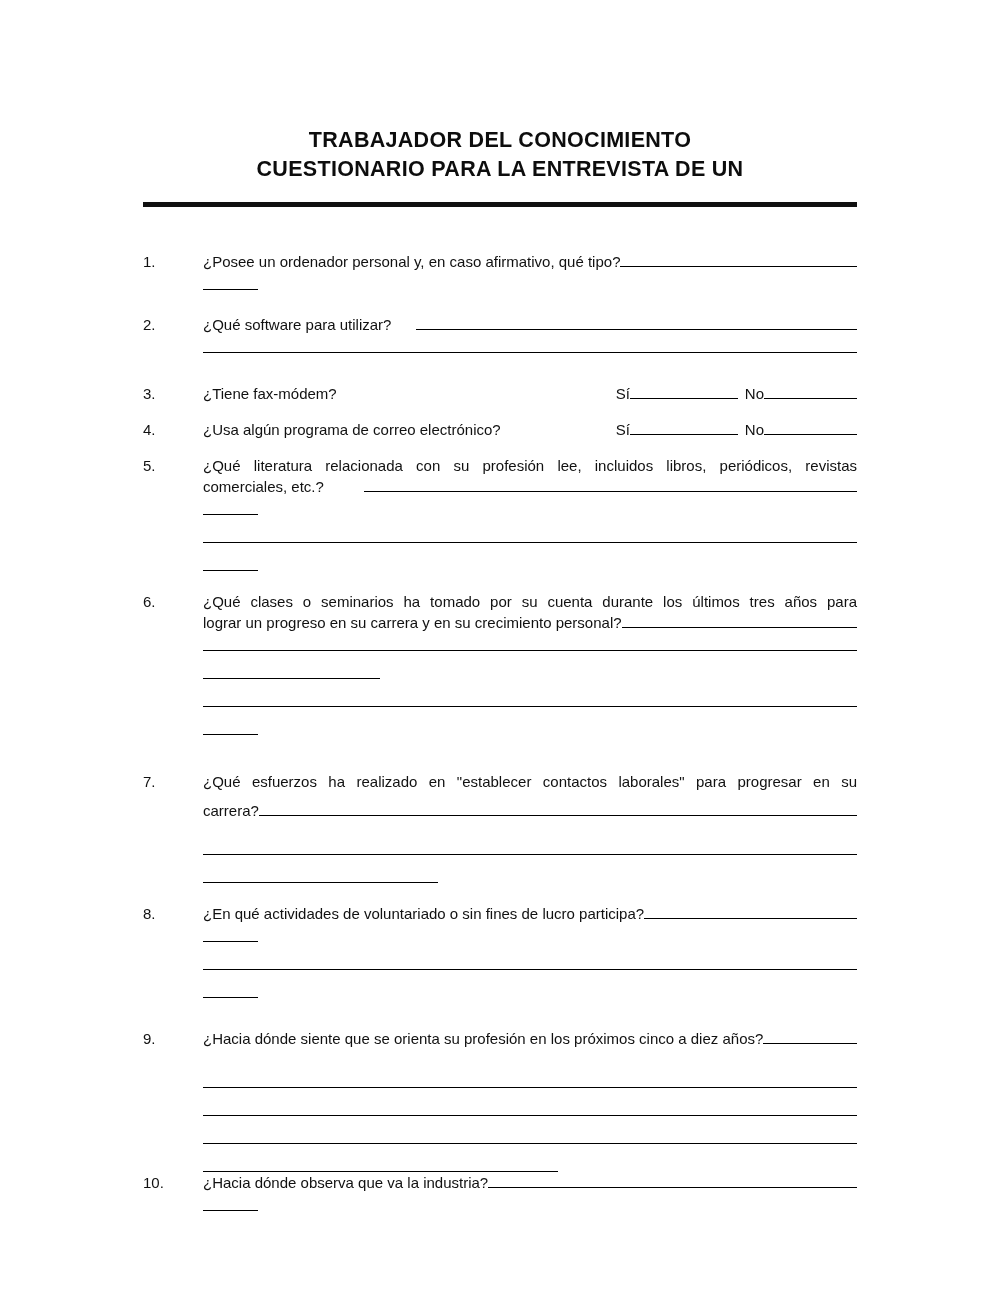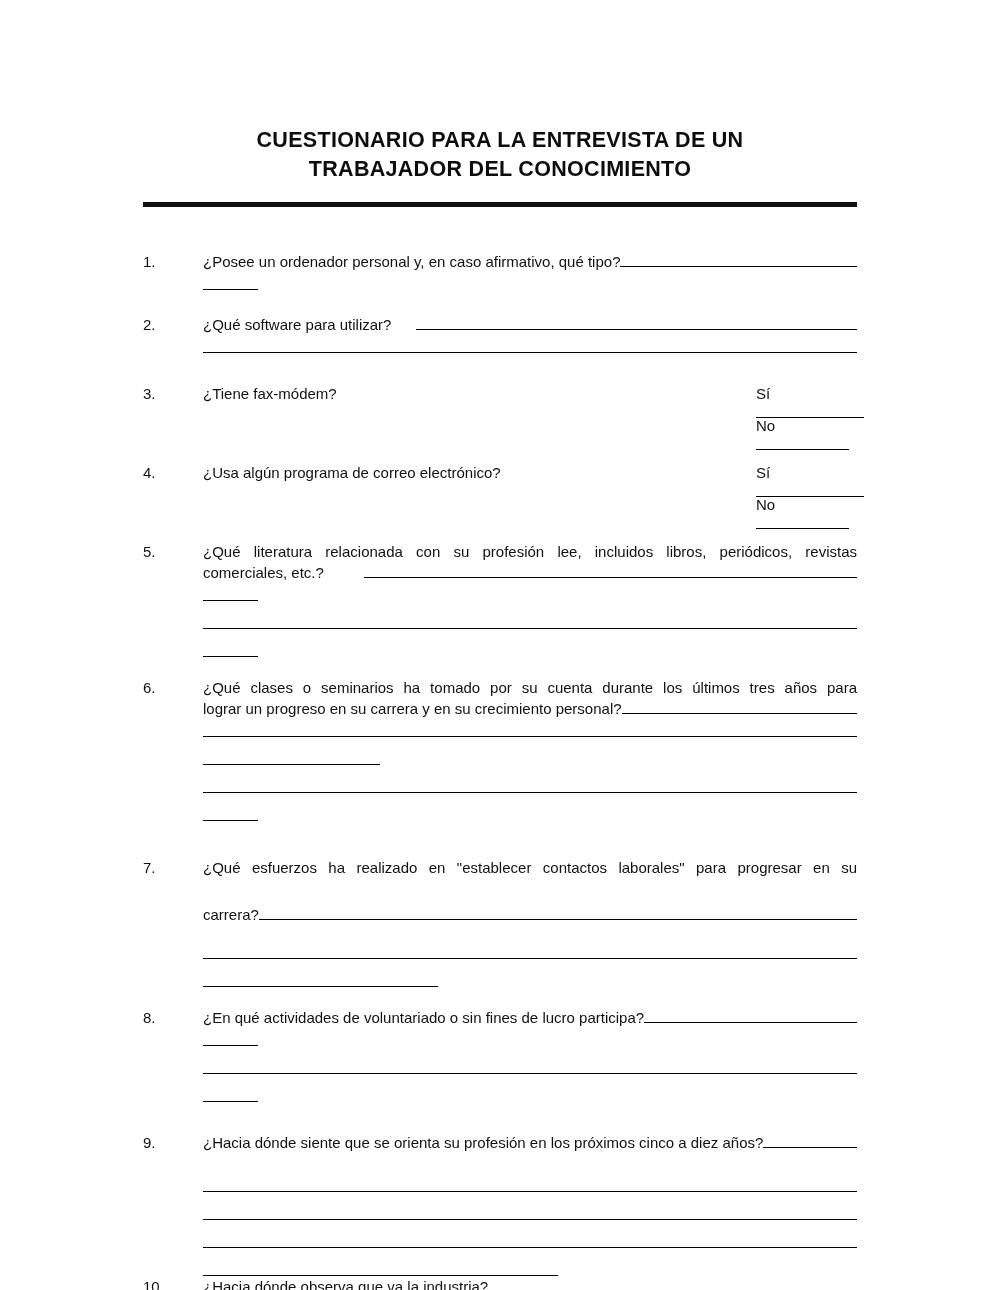--- a/index.html
+++ b/index.html
@@ -37,33 +37,33 @@
     .mt24 { margin-top: 24px; }
     .mt30 { margin-top: 30px; }
     .mt15 { margin-top: 15px; }
     .mt20 { margin-top: 20px; }
     .mt36 { margin-top: 36px; }
     .mt26 { }
 
     .just { text-align: justify; text-align-last: justify; }
 
     .line-flex { display: flex; align-items: baseline; }
-    .line2-gap { margin-top: 26px; }
+    .line2-gap { margin-top: 8px; }
 
     .fill {
       flex: 1;
       height: 14px;
       border-bottom: 1.5px solid #000;
       margin-bottom: -3px;
       min-width: 20px;
     }
     .gap25 { margin-left: 25px; }
     .gap40 { margin-left: 40px; }
 
-    .yn { margin-left: auto; display: flex; align-items: baseline; flex-direction: column; }
+    .yn { margin-left: auto; display: flex; align-items: baseline; }
     .yn .lbl { flex-shrink: 0; }
     .b108 { width: 108px; flex: none; height: 14px; border-bottom: 1.5px solid #000; margin-bottom: -3px; }
     .b93  { width: 93px;  flex: none; height: 14px; border-bottom: 1.5px solid #000; margin-bottom: -3px; }
     .yn .no-lbl { margin-left: 7px; }
 
     .blank-row {
       height: 0;
       border-bottom: 1.5px solid #000;
       margin-top: 27px;
     }
@@ -75,22 +75,22 @@
     .w-m177  { width: 177px; }
     .w-m235  { width: 235px; }
     .w-m355  { width: 355px; }
   </style>
 </head>
 <body>
 
 <div class="page">
 
   <div class="title">
+    <div>TRABAJADOR DEL CONOCIMIENTO</div>
     <div>CUESTIONARIO PARA LA ENTREVISTA DE UN</div>
-    <div>TRABAJADOR DEL CONOCIMIENTO</div>
   </div>
 
   <div class="rule"></div>
 
   <div class="q mt44">
     <div class="q-num">1.</div>
     <div class="q-body">
       <div class="line-flex">
         <span>¿Posee un ordenador personal y, en caso afirmativo, qué tipo?</span>
         <span class="fill"></span>

